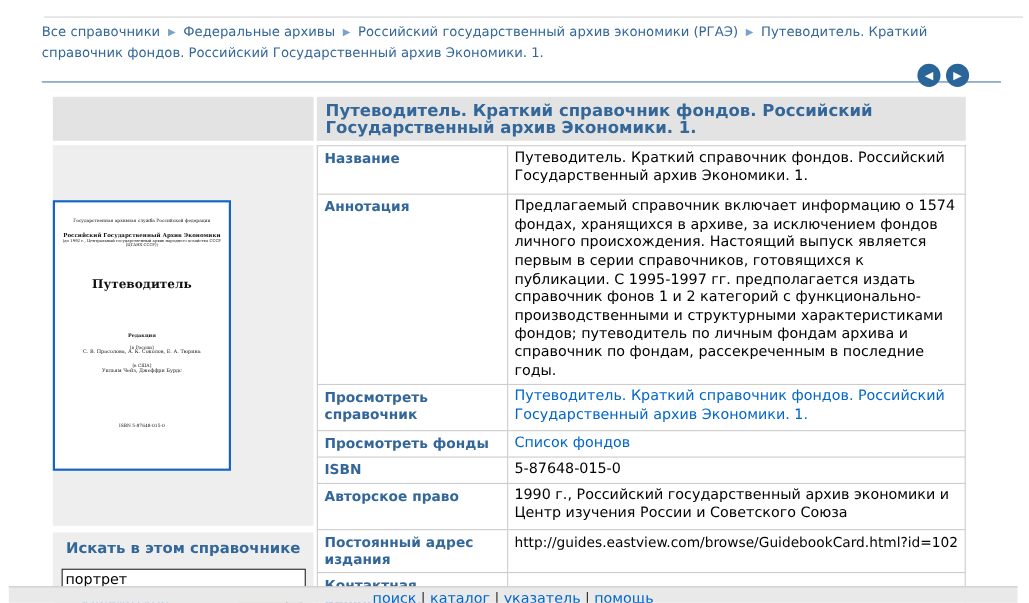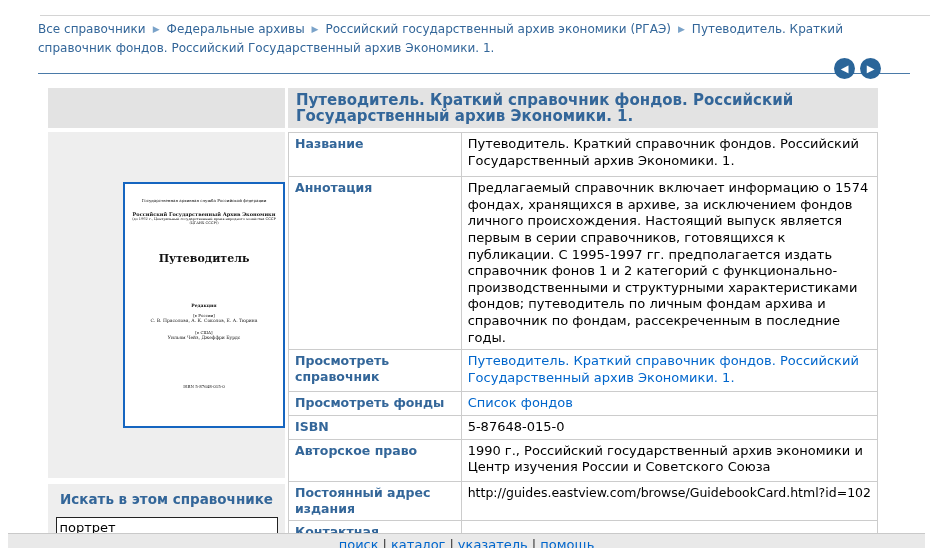--- a/index.html
+++ b/index.html
@@ -28,21 +28,21 @@
   .nav-btn{
     width:21px;height:21px;border-radius:50%;background:var(--navBtn,#2a6599);
     color:#fff;display:flex;align-items:center;justify-content:center;
     font-size:10px;cursor:pointer;border:none;padding:0;
   }
   
   .left-col{position:absolute;left:48px;top:88px;width:237px;}
   .left-topbar{height:40px;background:var(--titlebarGray,#e3e3e3);margin-bottom:4px;}
   .cover-panel{
     height:346px;background:var(--panelGray,#eee);margin-bottom:6px;
-    display:flex;align-items:center;justify-content:flex-end;
+    display:flex;align-items:center;justify-content:flex-start;
   }
   .cover{
     width:162px;height:246px;background:#fff;border:2px solid var(--coverBorder,#1565c0);
     font-family:"DejaVu Serif","Liberation Serif",serif;text-align:center;color:#111;
     display:flex;flex-direction:column;align-items:center;overflow:hidden;
   }
   .cv-tiny{font-size:4px;line-height:1.4;}
   .cv-sub{font-size:3.5px;line-height:1.4;padding:0 6px;}
   .cv-archive{font-size:5px;font-weight:bold;margin-top:7px;}
   .cv-title{font-size:11px;font-weight:bold;margin-top:26px;}

